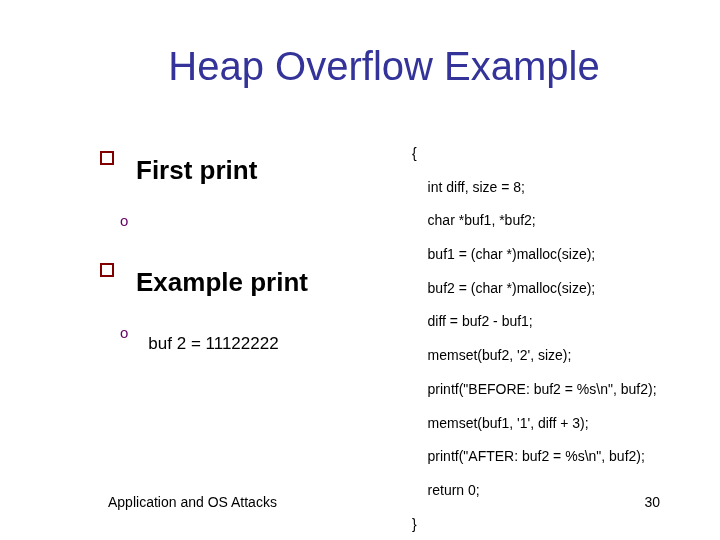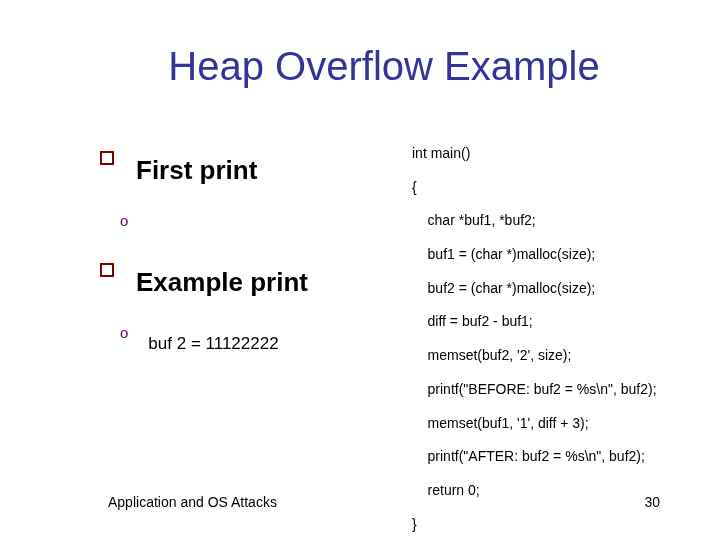--- a/index.html
+++ b/index.html
@@ -106,22 +106,22 @@
       <div class="h1">Example print</div>
     </div>
     <div class="sub-row">
       <span class="circle-bullet">o</span>
       <span class="sub-text">buf 2 = 11122222</span>
     </div>
 
   </div>
 
   <div class="right">
-    <div class="code-line">int main()</div>
     <div class="code-line">{</div>
+    <div class="code-line">    int diff, size = 8;</div>
     <div class="code-line">    char *buf1, *buf2;</div>
     <div class="code-line">    buf1 = (char *)malloc(size);</div>
     <div class="code-line">    buf2 = (char *)malloc(size);</div>
     <div class="code-line">    diff = buf2 - buf1;</div>
     <div class="code-line">    memset(buf2, '2', size);</div>
     <div class="code-line">    printf("BEFORE: buf2 = %s\n", buf2);</div>
     <div class="code-line">    memset(buf1, '1', diff + 3);</div>
     <div class="code-line">    printf("AFTER: buf2 = %s\n", buf2);</div>
     <div class="code-line">    return 0;</div>
     <div class="code-line">}</div>

